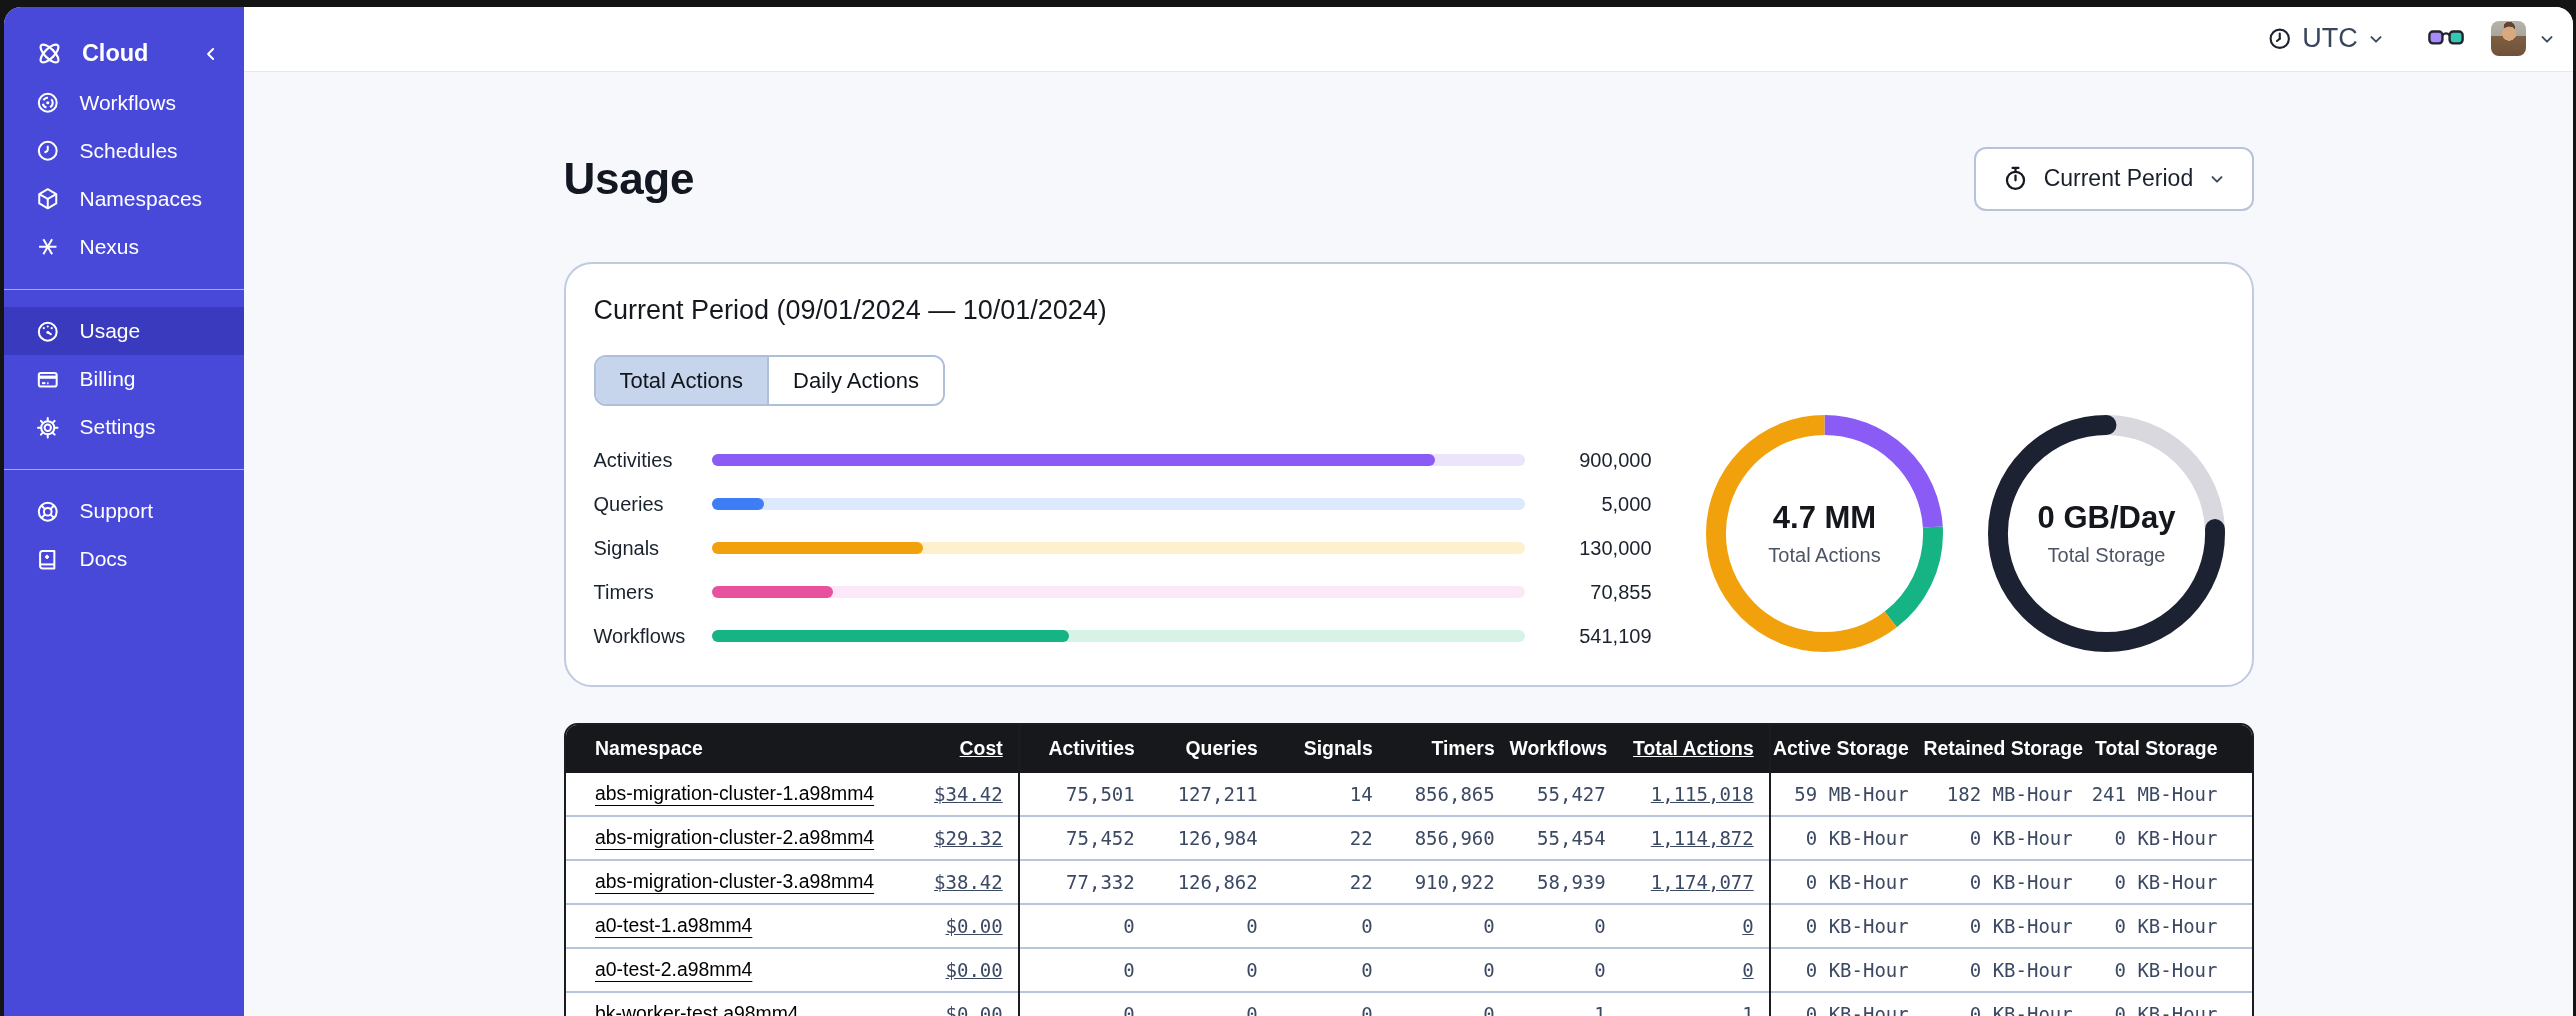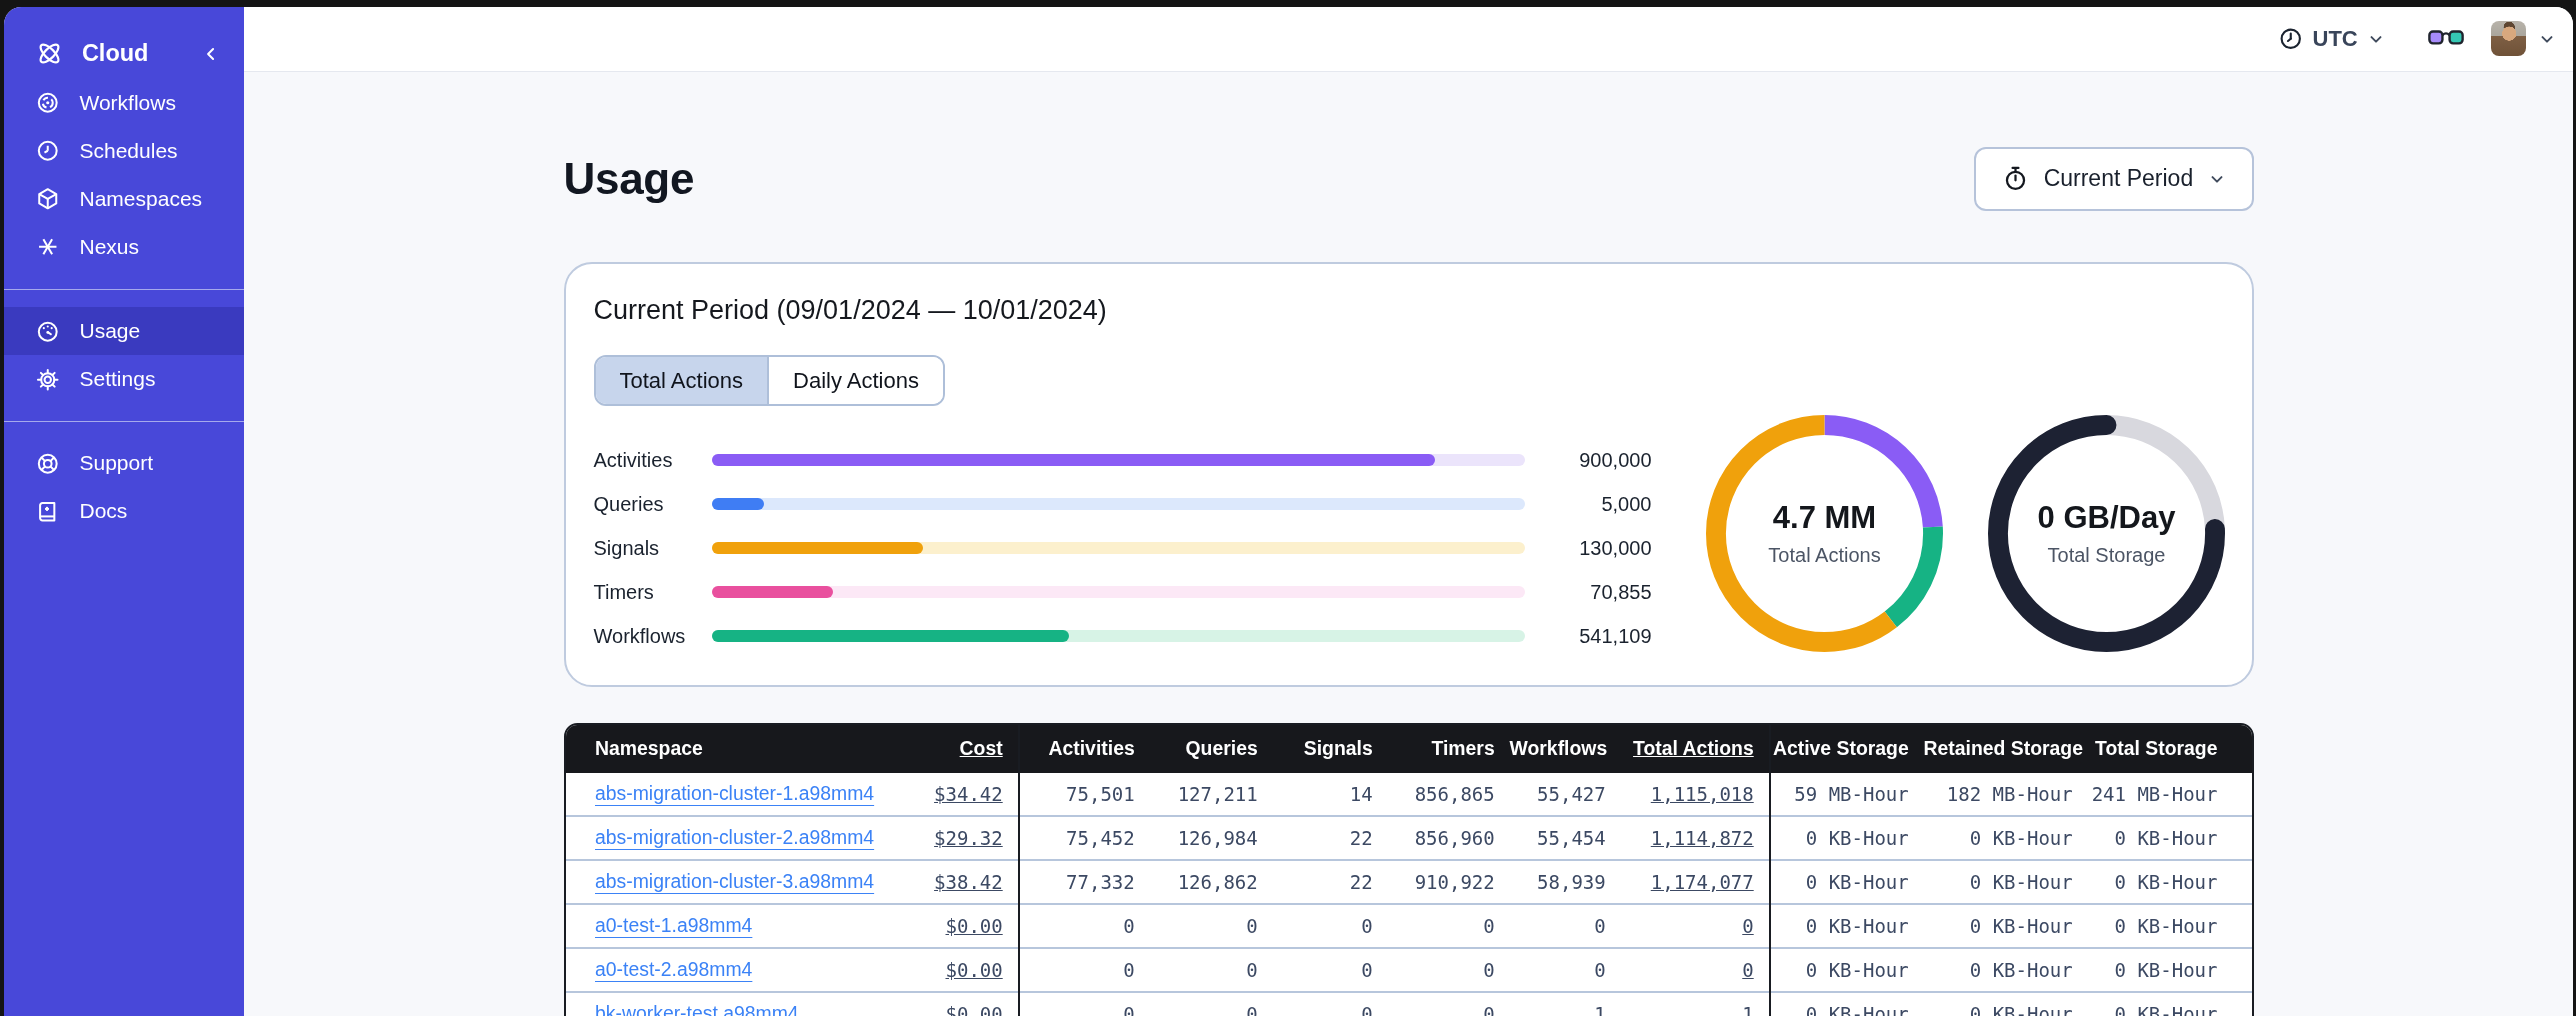--- a/index.html
+++ b/index.html
@@ -14,21 +14,21 @@
   .collapse{width:20px;height:20px;color:#fff;cursor:pointer;}
   .nav-item{height:48px;display:flex;align-items:center;padding-left:31px;font-size:21px;cursor:pointer;}
   .nav-item .icon{width:25.5px;height:25.5px;margin-right:19px;flex:none;}
   .nav-item.active{background:#3a3abf;}
   .nav-div{height:1.3px;background:rgba(230,235,248,.6);margin:17.4px 0;}
   .icon svg,.chev svg,.collapse svg{display:block;width:100%;height:100%;}
   
   .main{flex:1;display:flex;flex-direction:column;min-width:0;}
   .topbar{height:64px;background:#fff;border-bottom:1.3px solid #e5e8ef;display:flex;align-items:center;
     justify-content:flex-end;padding-right:17.4px;flex:none;}
-  .tz{display:flex;align-items:center;gap:9.4px;color:#39455a;font-size:22px;font-weight:700;cursor:pointer;}
+  .tz{display:flex;align-items:center;gap:9.4px;color:#39455a;font-size:27px;font-weight:400;cursor:pointer;}
   .icon-clock{width:25.5px;height:25.5px;color:#1c2430;}
   .chev{width:18px;height:18px;color:#3f4a5c;}
   .glasses{width:38px;height:25.5px;margin-left:42px;cursor:pointer;}
   .avatar{width:35px;height:35px;border-radius:8px;margin-left:25.5px;cursor:pointer;
     background:
       radial-gradient(circle at 52% 36%, #d8a87e 0 24%, rgba(0,0,0,0) 25%),
       radial-gradient(circle at 52% 18%, #5e4632 0 16%, rgba(0,0,0,0) 17%),
       linear-gradient(180deg,#b8b3aa 0%,#aaa69d 42%,#7e5f44 43%,#6f5238 100%);}
   .avatar-chev{margin-left:12px;}
   
@@ -64,21 +64,21 @@
   .donut-label{font-size:20px;color:#4c5565;}
   
   .table-box{margin-top:36px;border:2px solid #191c22;border-radius:13.4px 13.4px 0 0;overflow:hidden;}
   table{width:100%;border-collapse:collapse;table-layout:fixed;}
   thead th{background:#17181c;color:#fff;height:48px;font-size:19.4px;font-weight:600;
     padding:0 14.8px 0 0;white-space:nowrap;}
   th.left{text-align:left;padding-left:29.5px;}
   th.right{text-align:right;}
   tbody td{background:#fff;height:42px;font-family:"DejaVu Sans Mono",monospace;font-size:19px;
     color:#3c4963;padding:0 14.8px 0 0;text-align:right;white-space:nowrap;overflow:hidden;}
-  td.ns{font-family:"Liberation Sans",sans-serif;text-align:left;padding-left:29.5px;font-size:19.4px;color:#3b82f6;}
+  td.ns{font-family:"Liberation Sans",sans-serif;text-align:left;padding-left:29.5px;font-size:19.4px;color:#000000;}
   td.ns span{text-decoration:underline;text-underline-offset:4.7px;text-decoration-thickness:1.3px;cursor:pointer;}
   tbody tr + tr td{border-top:2px solid #b7c6dc;}
   .divr{border-right:2.7px solid #191c22;text-decoration:underline;}
   td.last,th.last{padding-right:35px;}
 </style>
 </head>
 <body>
 
 <div class="app">
 
@@ -144,20 +144,31 @@
             <svg viewBox="0 0 24 24" fill="none" stroke="currentColor" stroke-width="1.9" stroke-linejoin="round">
               <circle cx="12" cy="12" r="8.4"></circle>
               <circle cx="8.3" cy="8.6" r="1" fill="currentColor" stroke="none"></circle>
               <circle cx="12" cy="7.1" r="1" fill="currentColor" stroke="none"></circle>
               <circle cx="15.7" cy="8.6" r="1" fill="currentColor" stroke="none"></circle>
               <line x1="12" y1="12.4" x2="15.6" y2="14.8"></line>
               <circle cx="12" cy="12.6" r="1.3" fill="currentColor" stroke="none"></circle>
             </svg>
           </span>
           <span>Usage</span>
+        </div>
+        <div class="nav-item">
+          <span class="icon">
+            <svg viewBox="0 0 24 24" fill="none" stroke="currentColor" stroke-width="1.9" stroke-linejoin="round">
+              <rect x="3.6" y="5.6" width="16.8" height="12.8" rx="2"></rect>
+              <rect x="3.6" y="8.1" width="16.8" height="3" fill="currentColor" stroke="none"></rect>
+              <line x1="6.6" y1="15.2" x2="9.8" y2="15.2"></line>
+              <line x1="11.4" y1="15.2" x2="12.8" y2="15.2"></line>
+            </svg>
+          </span>
+          <span>Billing</span>
         </div>
         <div class="nav-item">
           <span class="icon">
             <svg viewBox="0 0 24 24" fill="none" stroke="currentColor" stroke-width="1.9" stroke-linejoin="round">
               <circle cx="12" cy="12" r="3"></circle>
               <circle cx="12" cy="12" r="6.2"></circle>
               <g stroke-linecap="round">
                 <line x1="12" y1="2.8" x2="12" y2="5.8"></line>
                 <line x1="12" y1="18.2" x2="12" y2="21.2"></line>
                 <line x1="2.8" y1="12" x2="5.8" y2="12"></line>

